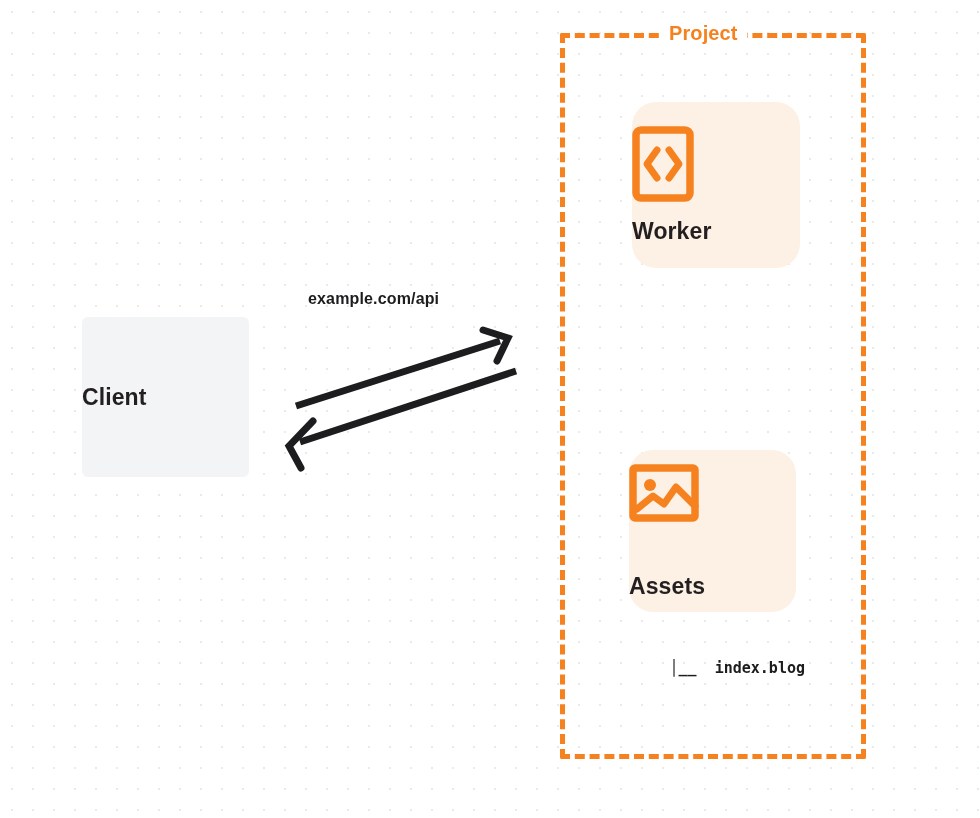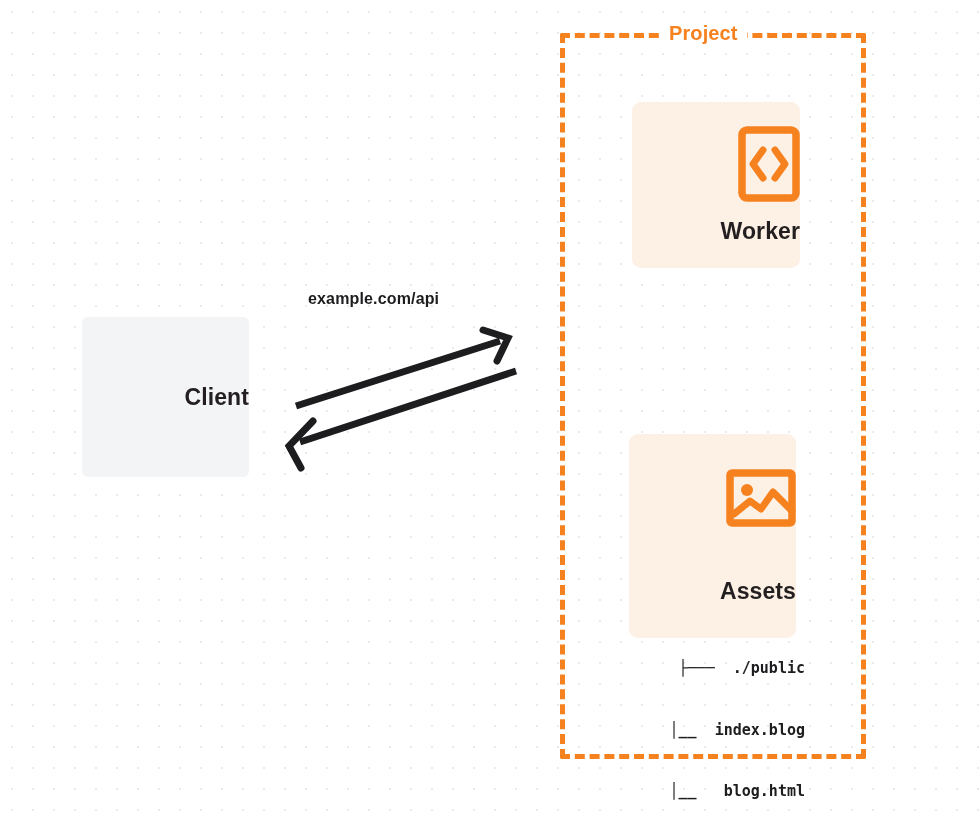--- a/index.html
+++ b/index.html
@@ -49,23 +49,23 @@
     line-height: 28px;
     white-space: nowrap;
   }
 
   
   .node-card {
     position: absolute;
     box-sizing: border-box;
     display: flex;
     flex-direction: column;
-    align-items: flex-end;
+    align-items: flex-start;
     justify-content: center;
-    border-radius: 9px;
+    border-radius: 24px;
   }
   .node-card.orange {
     background: #FDF1E5;
   }
   .node-icon {
     display: block;
     line-height: 0;
   }
   .node-label {
     font-size: 23px;
@@ -77,40 +77,40 @@
   #worker-card {
     left: 632px;
     top: 102px;
     width: 168px;
     height: 166px;
   }
   #worker-card .node-icon { margin-bottom: 16px; }
 
   #assets-card {
     left: 629px;
-    top: 434px;
+    top: 450px;
     width: 167px;
-    height: 204px;
+    height: 162px;
     gap: 32px;
   }
   #assets-card .node-icon { margin-bottom: 18px; }
 
   
   #client-card {
     position: absolute;
     left: 82px;
     top: 317px;
     width: 167px;
     height: 160px;
     box-sizing: border-box;
     background: #F3F4F6;
     border-radius: 6px;
     display: flex;
     align-items: center;
-    justify-content: flex-end;
+    justify-content: flex-start;
   }
   #client-card .node-label {
     font-size: 23px;
   }
 
   
   #request-label {
     position: absolute;
     left: 308px;
     top: 290px;
@@ -190,19 +190,17 @@
       <svg width="70" height="60" viewBox="0 0 70 60" xmlns="http://www.w3.org/2000/svg">
         <rect x="4" y="5" width="62" height="50" rx="2" ry="2" fill="none" stroke="#F6821F" stroke-width="7.5"></rect>
         <circle cx="21" cy="22" r="6" fill="#F6821F"></circle>
         <polyline points="8,46 24,33 35,41 47,24 66,43" fill="none" stroke="#F6821F" stroke-width="7" stroke-linecap="round" stroke-linejoin="round"></polyline>
       </svg>
     </span>
     <span class="node-label">Assets</span>
   </div>
 
   <div id="assets-tree">
-    <span class="tree-row">├───  ./public</span>
     <span class="tree-row">   │__  index.blog</span>
-    <span class="tree-row">   │__   blog.html</span>
     
   </div>
 
 </div>
 
 </body></html>

